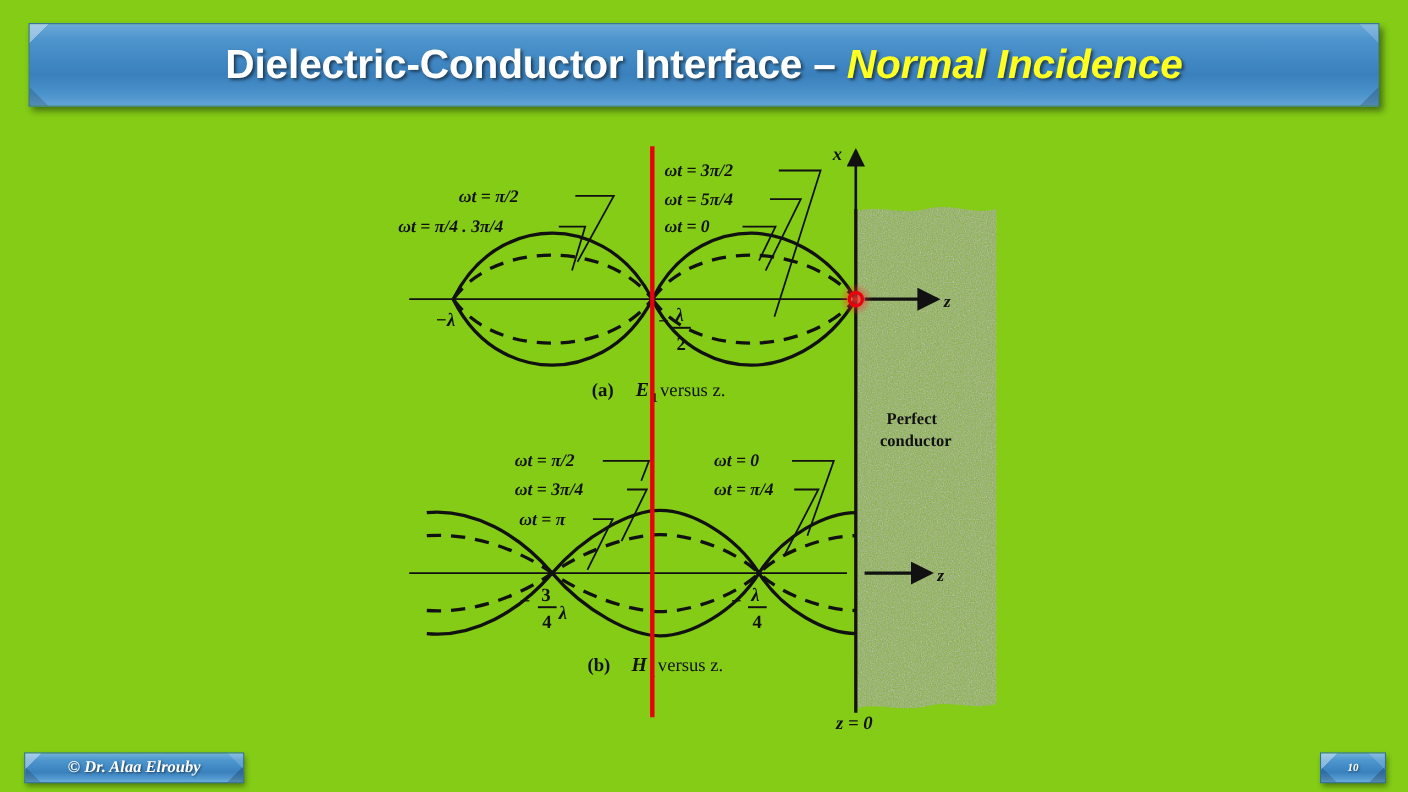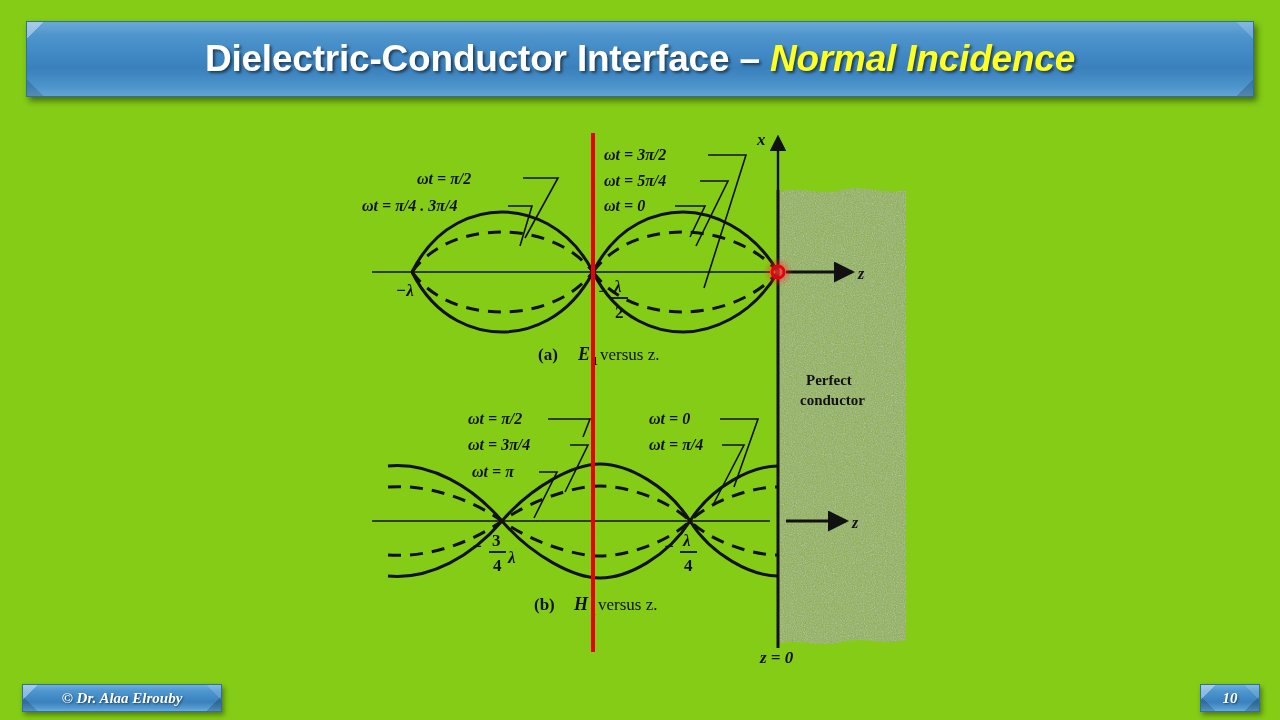--- a/index.html
+++ b/index.html
@@ -110,21 +110,21 @@
     font-family: "Liberation Serif", serif;
     font-style: italic;
     font-weight: bold;
     color: #ffffff;
     text-shadow: 1px 1px 2px rgba(0,0,0,0.5);
     white-space: nowrap;
   }
   #footer-credit { left: 22px; top: 684px; width: 200px; height: 28px; }
   #footer-credit span { font-size: 15px; }
   #page-number { left: 1200px; top: 684px; width: 60px; height: 28px; }
-  #page-number span { font-size: 15px; }
+  #page-number span { font-size: 10px; }
 </style>
 </head>
 <body>
 
 <div id="slide">
 
   <div id="title-banner">
     <div id="title-text">
       <span>Dielectric-Conductor Interface – </span><span class="accent">Normal Incidence</span>
     </div>

